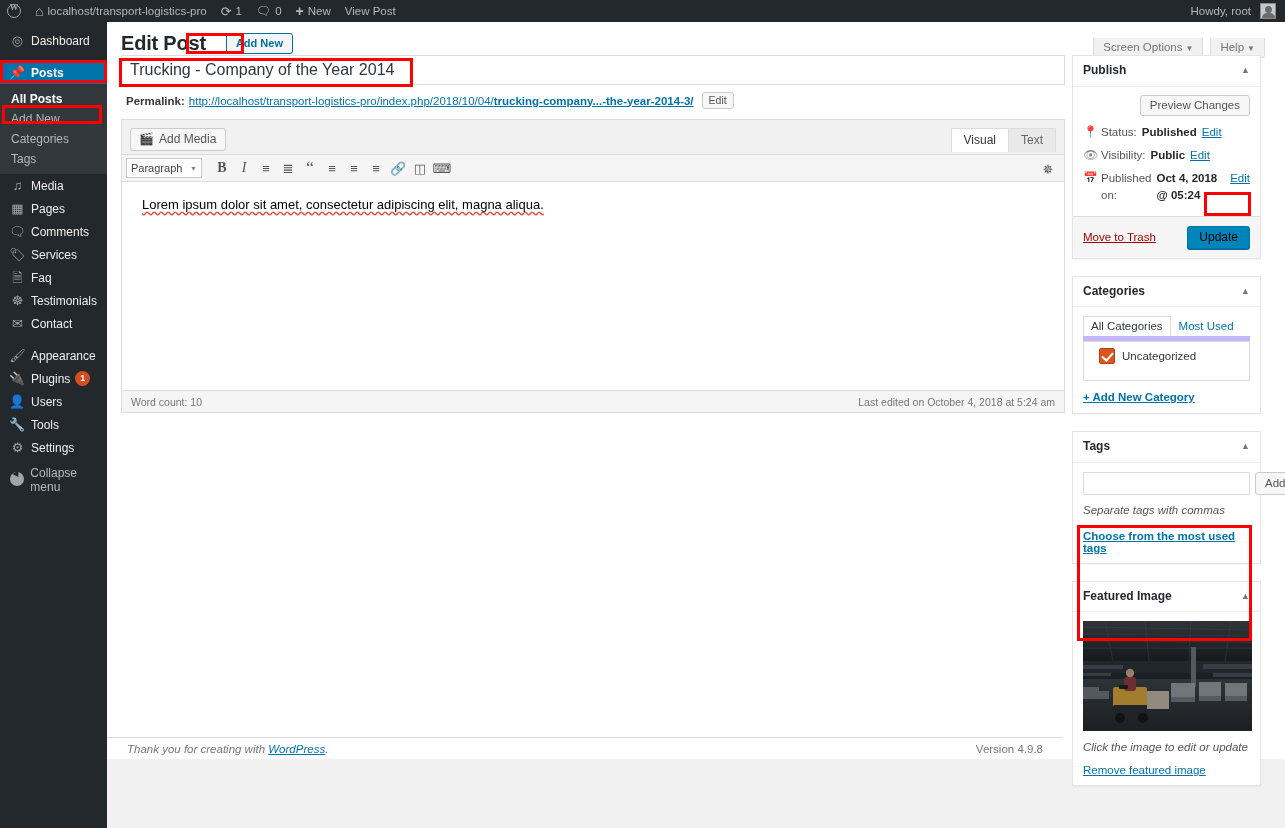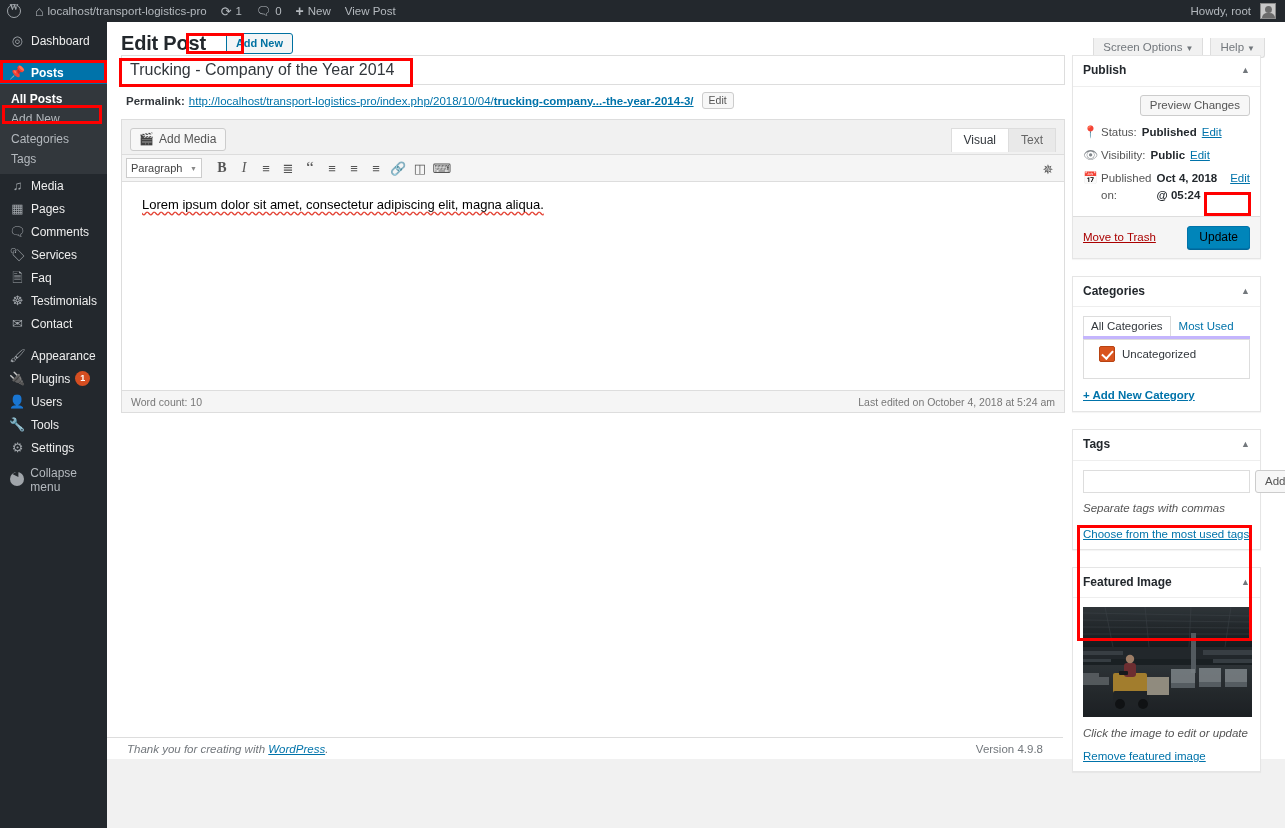--- a/index.html
+++ b/index.html
@@ -293,21 +293,21 @@
     justify-content: space-between; position: relative;
   }
   .delete-link { color: #a00; font-size: 11.5px; text-decoration: underline; cursor: pointer; }
   .btn-primary {
     background: #0085ba; border: 1px solid #0073aa; border-radius: 3px;
     color: #000000; font-size: 12px; padding: 3px 11px 4px;
     cursor: pointer; box-shadow: 0 1px 0 #006799;
     font-weight: 400;
   }
 
-  .cat-tabs { display: flex; border-bottom: 4px solid #c4b5fd; margin: 0 0 -1px 0; }
+  .cat-tabs { display: flex; border-bottom: 6px solid #c4b5fd; margin: 0 0 -1px 0; }
   .cat-tab {
     padding: 3px 7px 4px; font-size: 11.5px;
     border: 1px solid transparent; border-bottom: none;
     color: #0073aa; cursor: pointer;
   }
   .cat-tab.active {
     background: #fff; border-color: #ddd; color: #32373c;
     position: relative; z-index: 2;
   }
   .cat-list {
@@ -335,21 +335,21 @@
 
   .tag-row { display: flex; gap: 5px; }
   .tag-input {
     flex: 1; height: 23px; border: 1px solid #ddd;
     padding: 0 5px; font-size: 12px; outline: none;
     background: #fff;
   }
   .tag-hint { font-style: italic; font-size: 11.5px; color: #555; margin-top: 9px; }
   .tag-choose {
     display: block; margin-top: 14px; color: #0073aa;
-    font-size: 11.5px; text-decoration: underline; cursor: pointer;
+    font-size: 11.5px; text-decoration: underline; cursor: pointer; font-weight: bold;
   }
 
   
   .thumb-wrap { width: 169px; height: 110px; position: relative; overflow: hidden; cursor: pointer; }
   .thumb-img { position: absolute; inset: 0; background: #1c2327; }
   .fi-caption { font-style: italic; font-size: 11.5px; color: #555; margin-top: 10px; }
   .fi-remove {
     display: block; margin-top: 11px; color: #0073aa;
     font-size: 11.5px; text-decoration: underline; cursor: pointer;
   }

